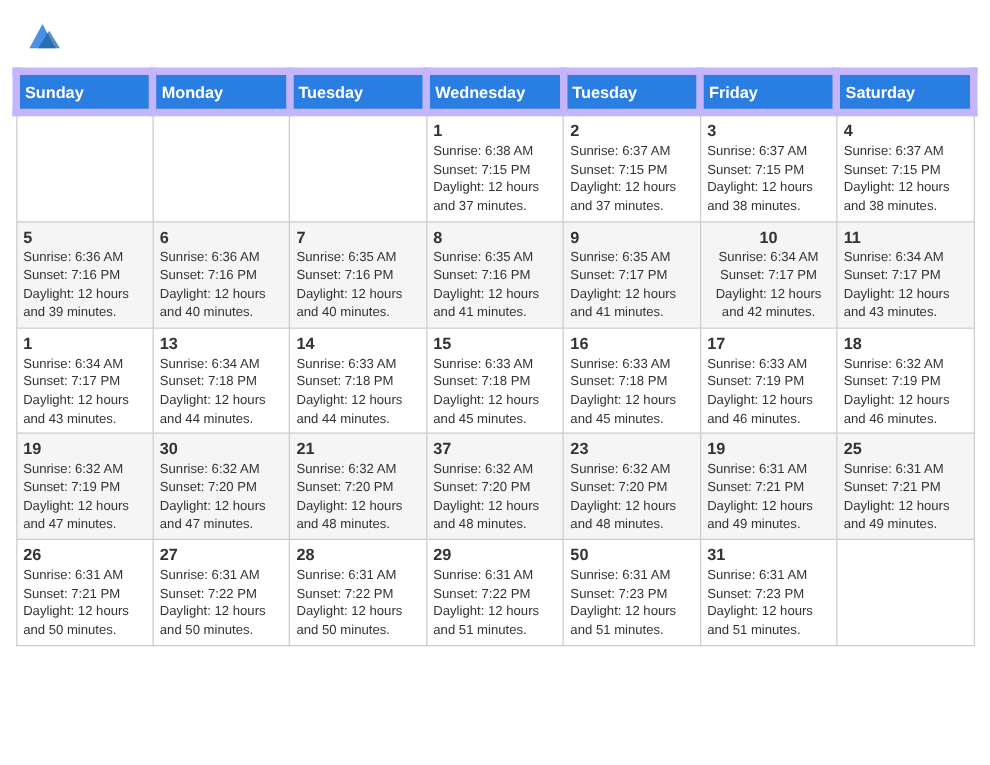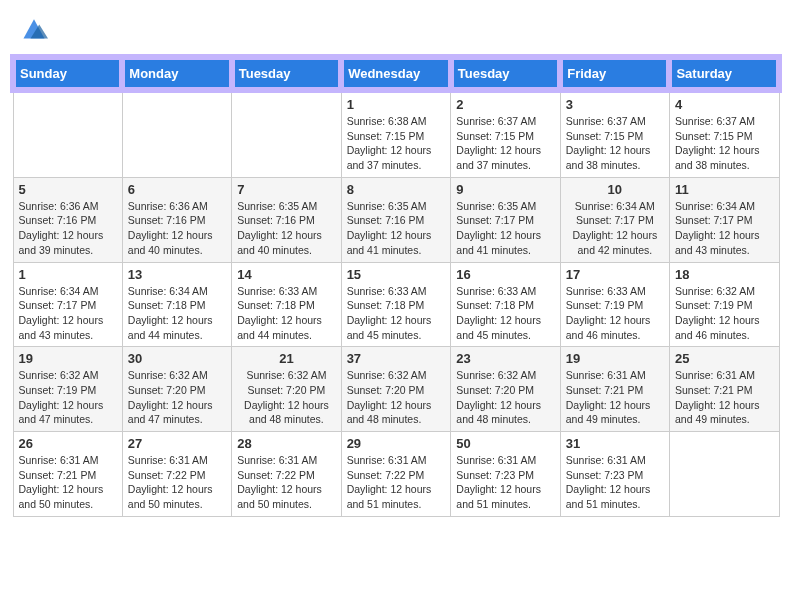--- a/index.html
+++ b/index.html
@@ -267,21 +267,21 @@
 Daylight: 12 hours
 and 47 minutes.</div>
         </td>
         <td style="background-color: rgb(245, 245, 245);">
           <span class="day-number">30</span>
           <div class="day-info" style="white-space: pre-line;">Sunrise: 6:32 AM
 Sunset: 7:20 PM
 Daylight: 12 hours
 and 47 minutes.</div>
         </td>
-        <td style="background-color: rgb(245, 245, 245); text-align: center;">
+        <td style="background-color: rgb(245, 245, 245);">
           <span class="day-number">21</span>
           <div class="day-info" style="white-space: pre-line;">Sunrise: 6:32 AM
 Sunset: 7:20 PM
 Daylight: 12 hours
 and 48 minutes.</div>
         </td>
         <td style="background-color: rgb(245, 245, 245);">
           <span class="day-number">37</span>
           <div class="day-info" style="white-space: pre-line;">Sunrise: 6:32 AM
 Sunset: 7:20 PM

